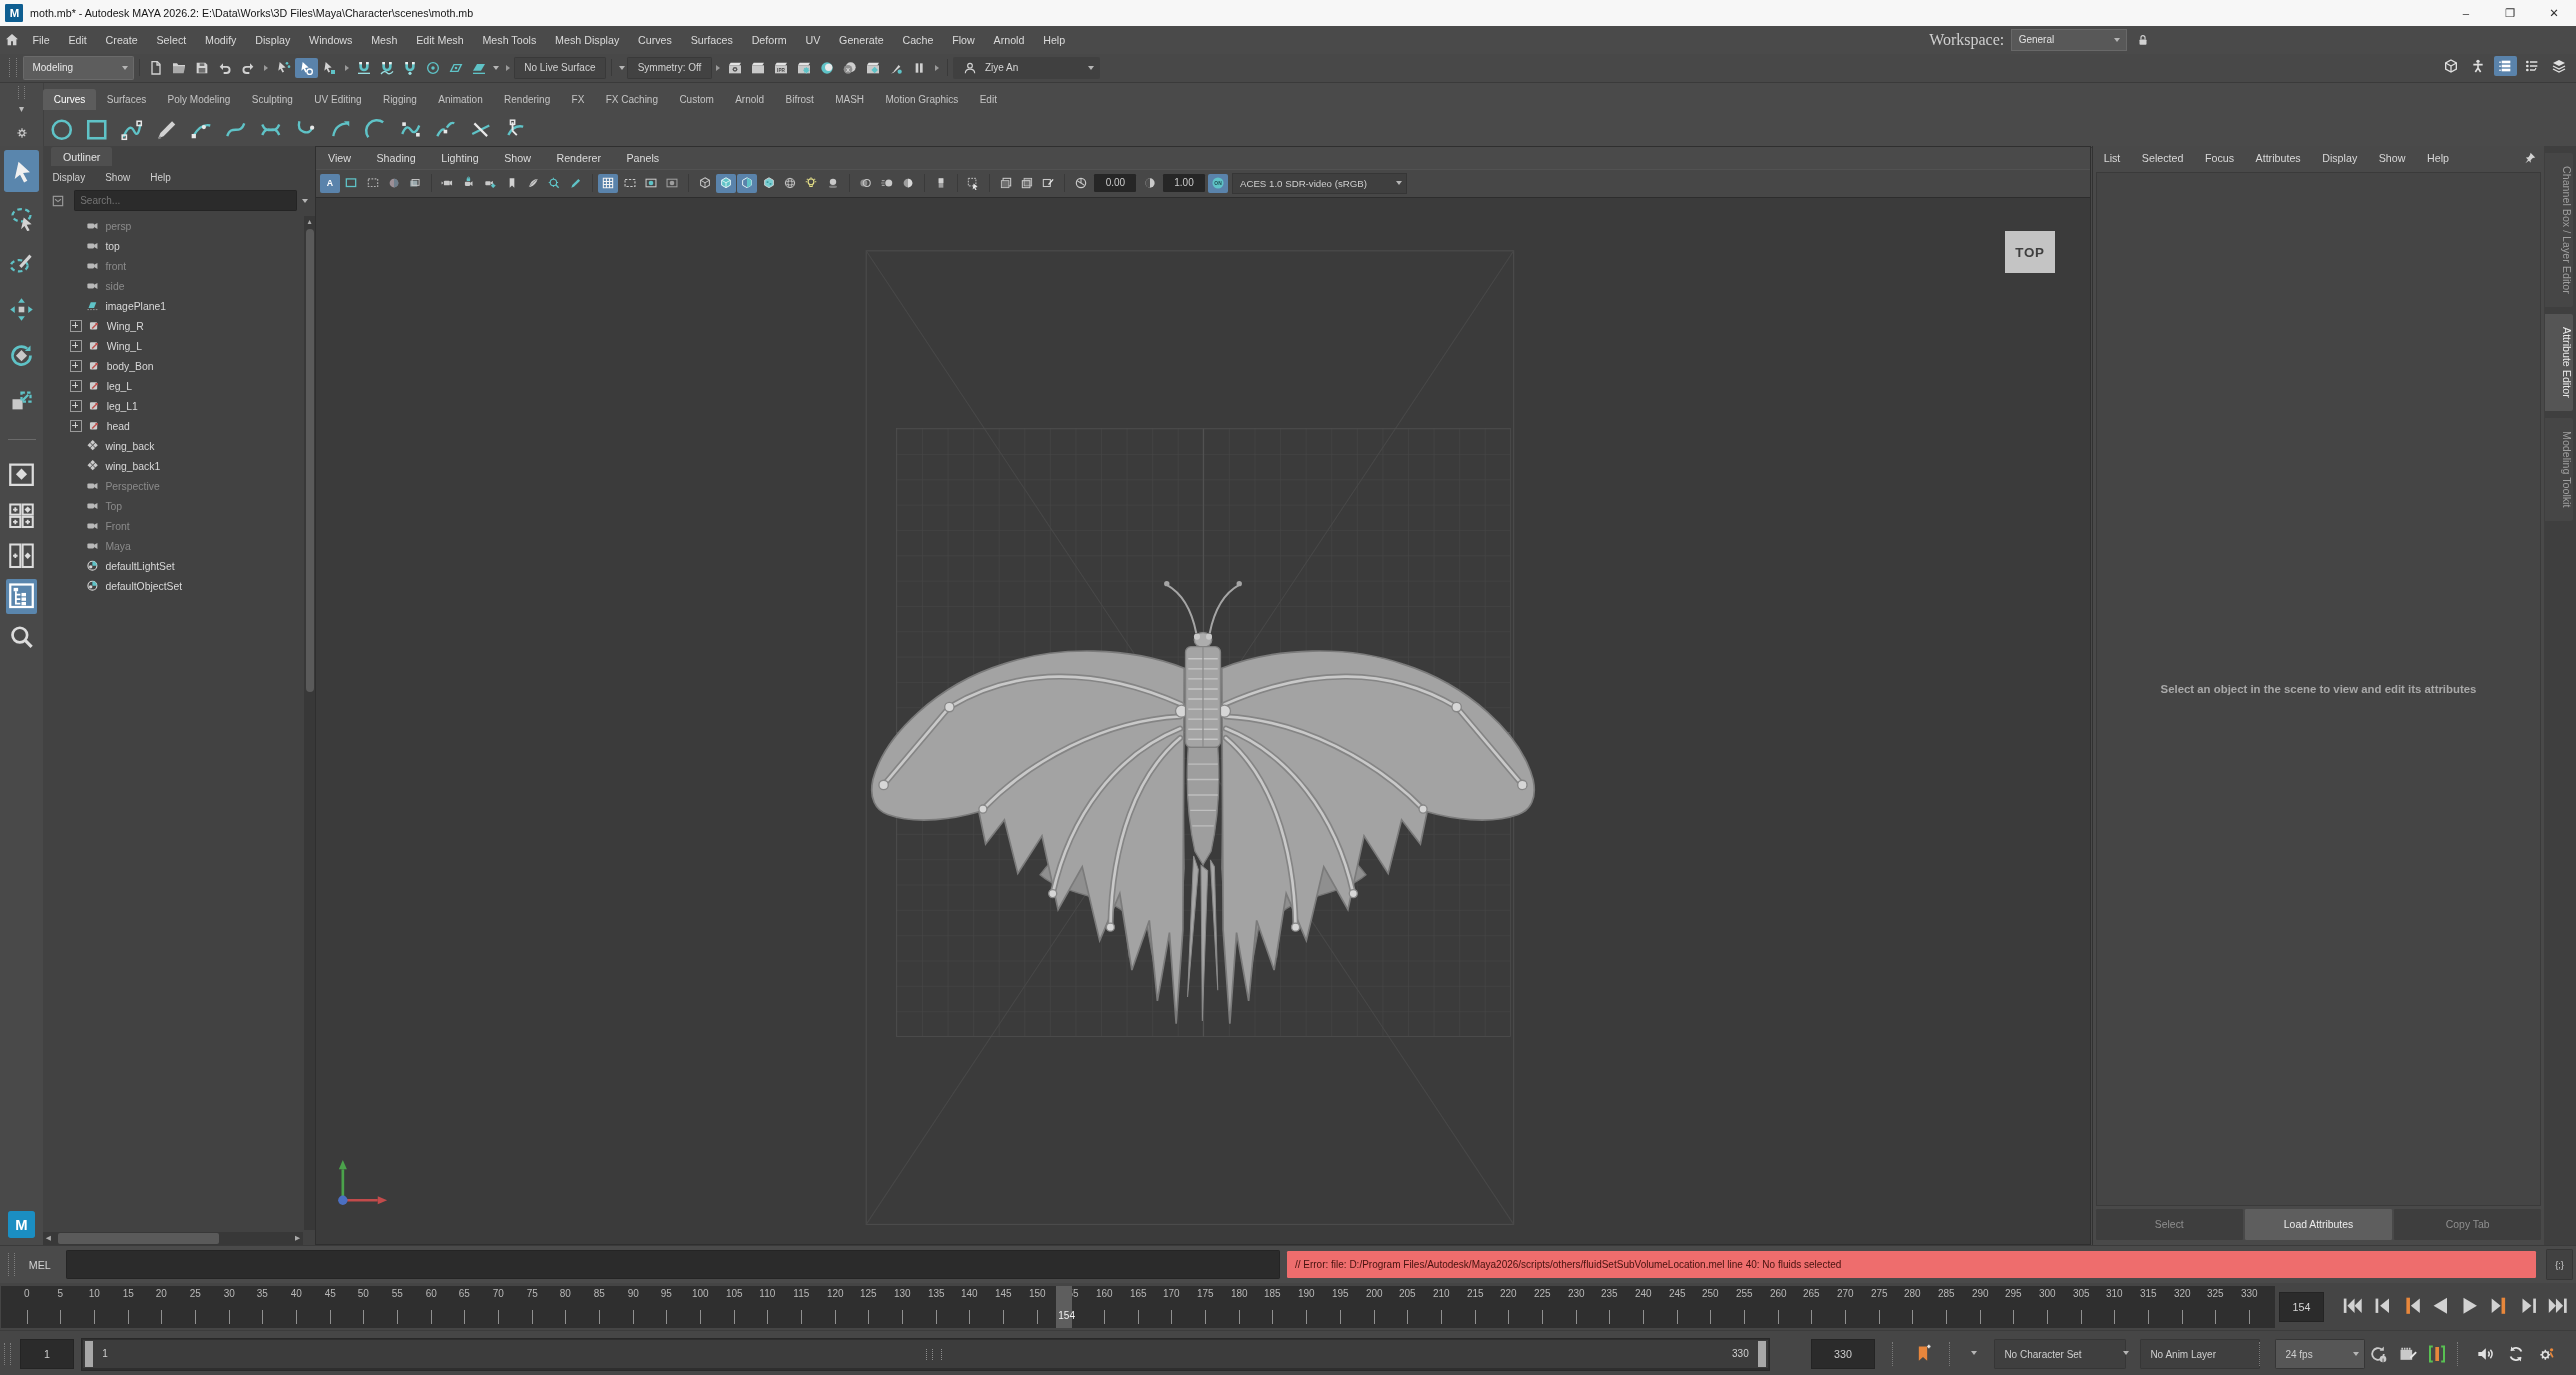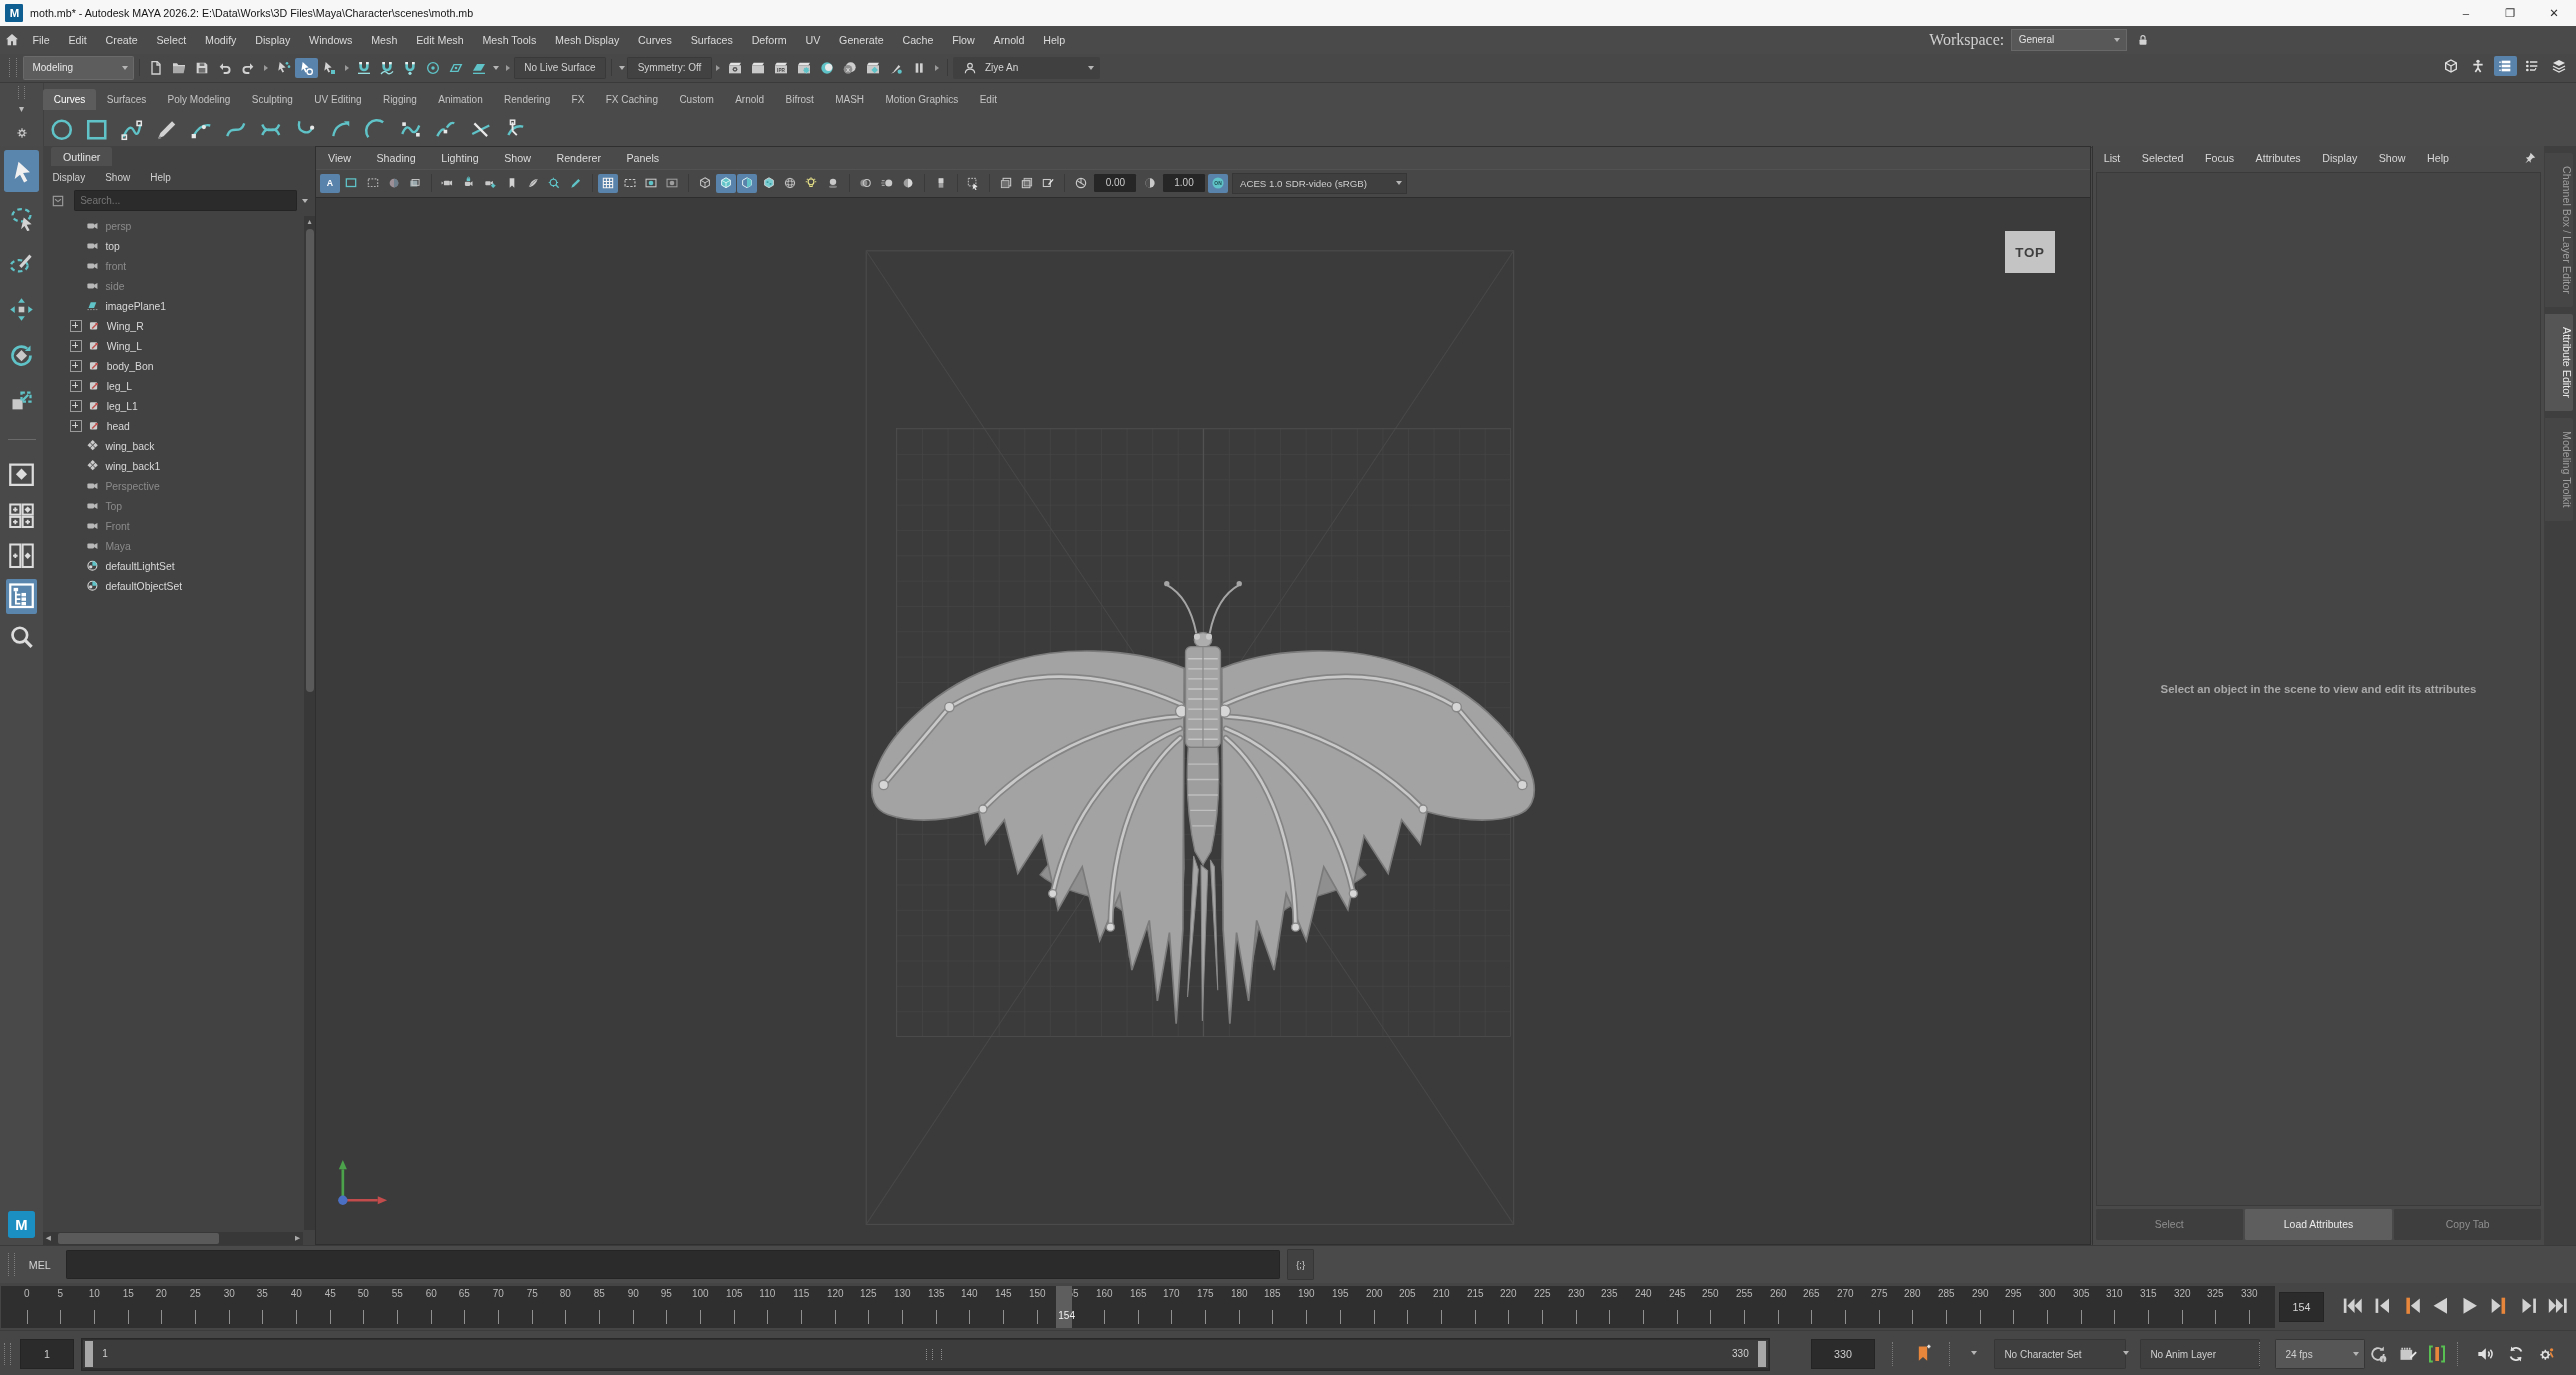--- a/index.html
+++ b/index.html
@@ -1155,20 +1155,21 @@
   <div id="right-strip" class="abs">
       <div class="side-tab">Channel Box / Layer Editor</div>
       <div class="side-tab active">Attribute Editor</div>
       <div class="side-tab">Modeling Toolkit</div>
     </div>
 
   <div id="command-line" class="abs">
     <div class="grip" style="height:23px;"></div>
     <div id="mel-label">MEL</div>
     <input id="mel-input" value="" style="">
+    <div id="cmd-error">// Error: file: D:/Program Files/Autodesk/Maya2026/scripts/others/fluidSetSubVolumeLocation.mel line 40: No fluids selected</div>
     <div id="script-editor-btn">{;}</div>
   </div>
 
   <div id="time-slider" class="abs">
     <div id="ts-strip">
         <span class="ts-label" style="left:25.5px">0</span>
         <span class="ts-tick" style="left:25.5px"></span>
         <span class="ts-label" style="left:59px">5</span>
         <span class="ts-tick" style="left:59px"></span>
         <span class="ts-label" style="left:93px">10</span>

